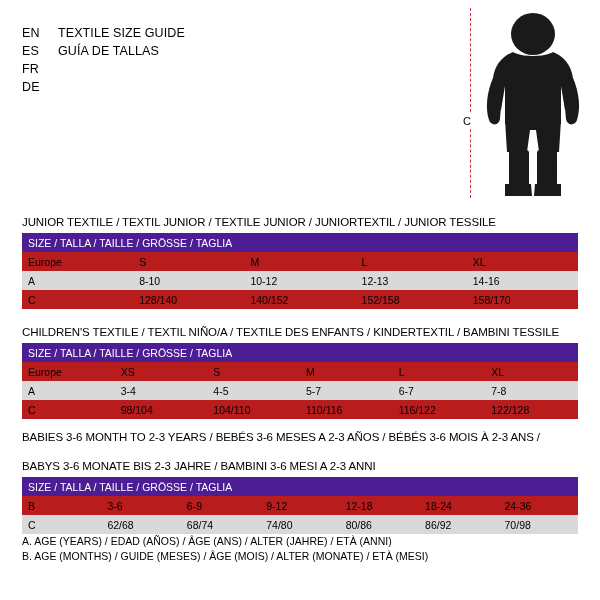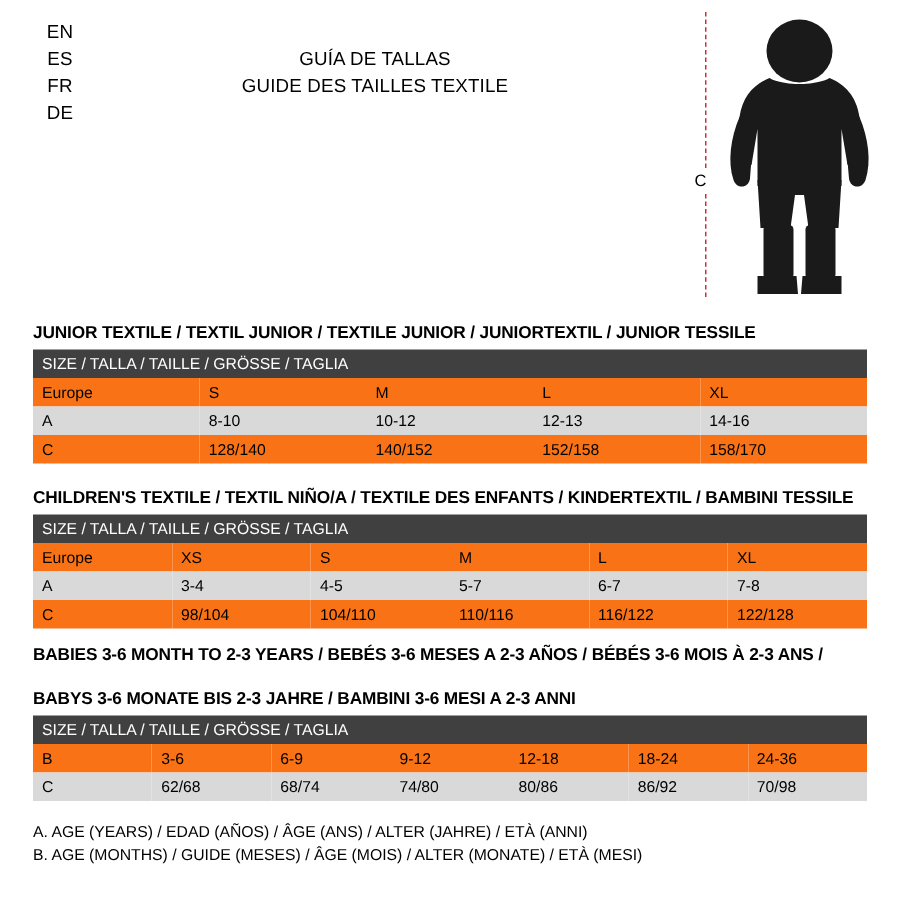--- a/index.html
+++ b/index.html
@@ -23,23 +23,22 @@
 
   
   .top {
     position: relative;
     height: 200px;
     padding: 12px 0 0 0;
   }
   .lang-block {
     position: absolute;
     left: 22px;
-    top: 14px;
+    top: 26px;
     width: 420px;
-    text-align: center;
   }
   .lang-row {
     display: flex;
     align-items: baseline;
     height: 18px;
     font-size: 12.5px;
     letter-spacing: 0.1px;
   }
   .lang-code {
     width: 36px;
@@ -80,79 +79,78 @@
     width: 100px;
     height: 190px;
   }
 
   
   .section {
     padding: 0 22px;
   }
   .sec-title {
     font-size: 11.5px;
-    font-weight: bold;
+    font-weight: normal;
     margin: 4px 0 5px 0;
     letter-spacing: -0.1px;
   }
   table.size {
     width: 556px;
     border-collapse: collapse;
     font-size: 10.5px;
     table-layout: fixed;
   }
   table.size td {
     padding: 3px 0 3px 6px;
     vertical-align: middle;
     height: 13px;
   }
   tr.hdr td {
-    background: #404040;
+    background: #4c1d95;
     color: #ffffff;
     font-weight: normal;
     font-size: 10.5px;
   }
   tr.shade td {
     background: #d9d9d9;
   }
   tr.plain td {
-    background: #f97316;
+    background: #b91c1c;
   }
   .colfirst { width: 86px; }
 
   .spacer-8 { height: 8px; }
   .spacer-12 { height: 13px; }
 
   
   .legend {
     padding: 0 22px;
-    margin-top: 14px;
     font-size: 10.5px;
     line-height: 15px;
   }
   .legend div { white-space: nowrap; }
 </style>
 </head>
 <body>
 
 <div class="page">
 
   <div class="top">
 
     <div class="lang-block">
       <div class="lang-row">
         <span class="lang-code">EN</span>
+        <span class="lang-text">TEXTILE SIZE GUIDE</span>
       </div>
       <div class="lang-row">
         <span class="lang-code">ES</span>
         <span class="lang-text">GUÍA DE TALLAS</span>
       </div>
       <div class="lang-row">
         <span class="lang-code">FR</span>
-        <span class="lang-text">GUIDE DES TAILLES TEXTILE</span>
       </div>
       <div class="lang-row">
         <span class="lang-code">DE</span>
       </div>
     </div>
 
     <div class="figure-wrap">
       <div class="dashed-line"></div>
       <div class="c-label">C</div>
       <svg class="silhouette" viewBox="0 0 100 190">

